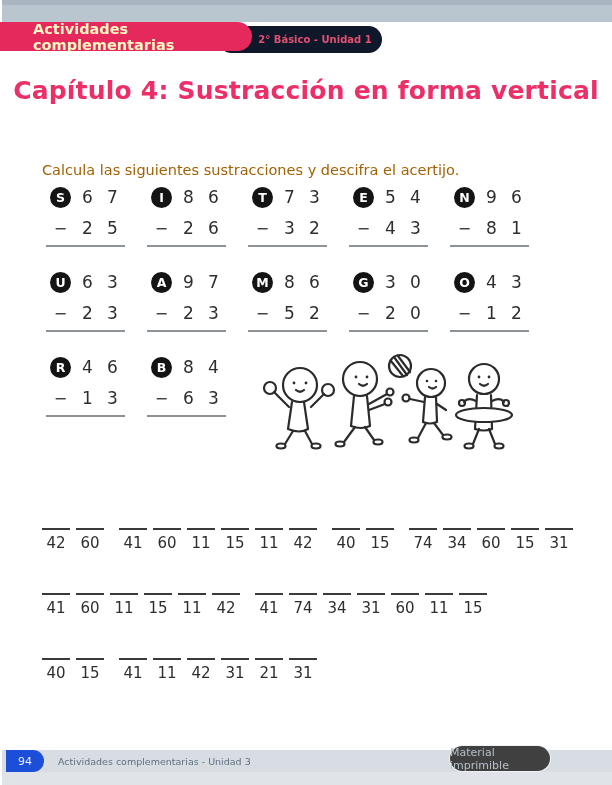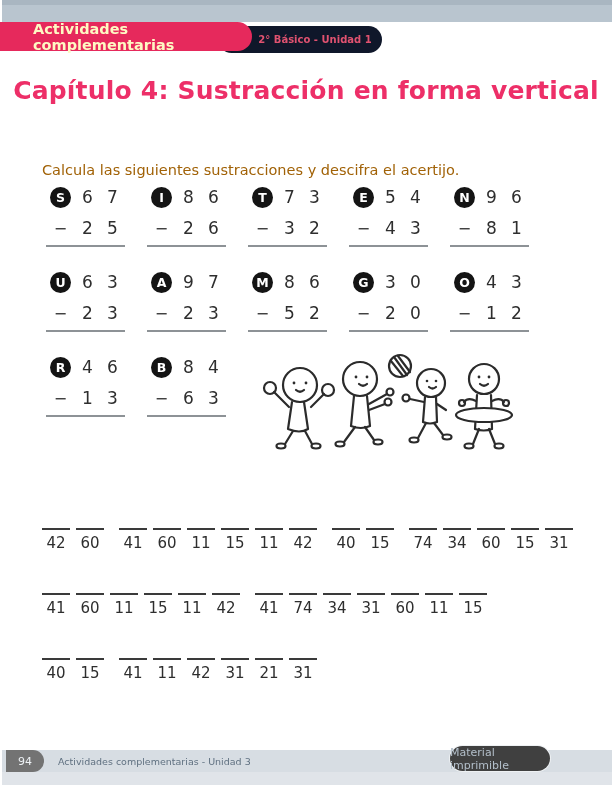--- a/index.html
+++ b/index.html
@@ -34,21 +34,21 @@
   
   .kids{position:absolute;left:258px;top:352px;}
   
   .answers{position:absolute;left:42px;display:flex;gap:15px;}
   .arow0{top:528px;} .arow1{top:593px;} .arow2{top:658px;}
   .agroup{display:flex;gap:6px;}
   .aslot{width:28px;border-top:2px solid #3a3a3a;padding-top:4px;text-align:center;
     font-size:15px;color:#2e2e2e;}
   
   .footer-bar{position:absolute;left:2px;right:0;top:750px;height:22px;background:#d7dde3;}
-  .page-badge{position:absolute;left:6px;top:750px;width:38px;height:22px;background:#737373;
+  .page-badge{position:absolute;left:6px;top:750px;width:38px;height:22px;background:#1d4ed8;
     border-radius:0 11px 11px 0;color:#eef2f5;font-size:11px;display:flex;align-items:center;justify-content:center;z-index:2;}
   .footer-label{position:absolute;left:58px;top:750px;height:22px;display:flex;align-items:center;
     font-size:9.5px;color:#5f7080;z-index:2;}
   .print-pill{position:absolute;left:450px;top:746px;width:100px;height:25px;background:#404040;
     border-radius:13px;color:#b3bfca;font-size:11px;display:flex;align-items:center;justify-content:center;
     box-shadow:0 0 0 1px #eef1f3;z-index:2;}
   .bottom-strip{position:absolute;left:2px;right:0;top:772px;height:13px;background:#e0e4e9;}
 </style>
 </head>
 <body>

